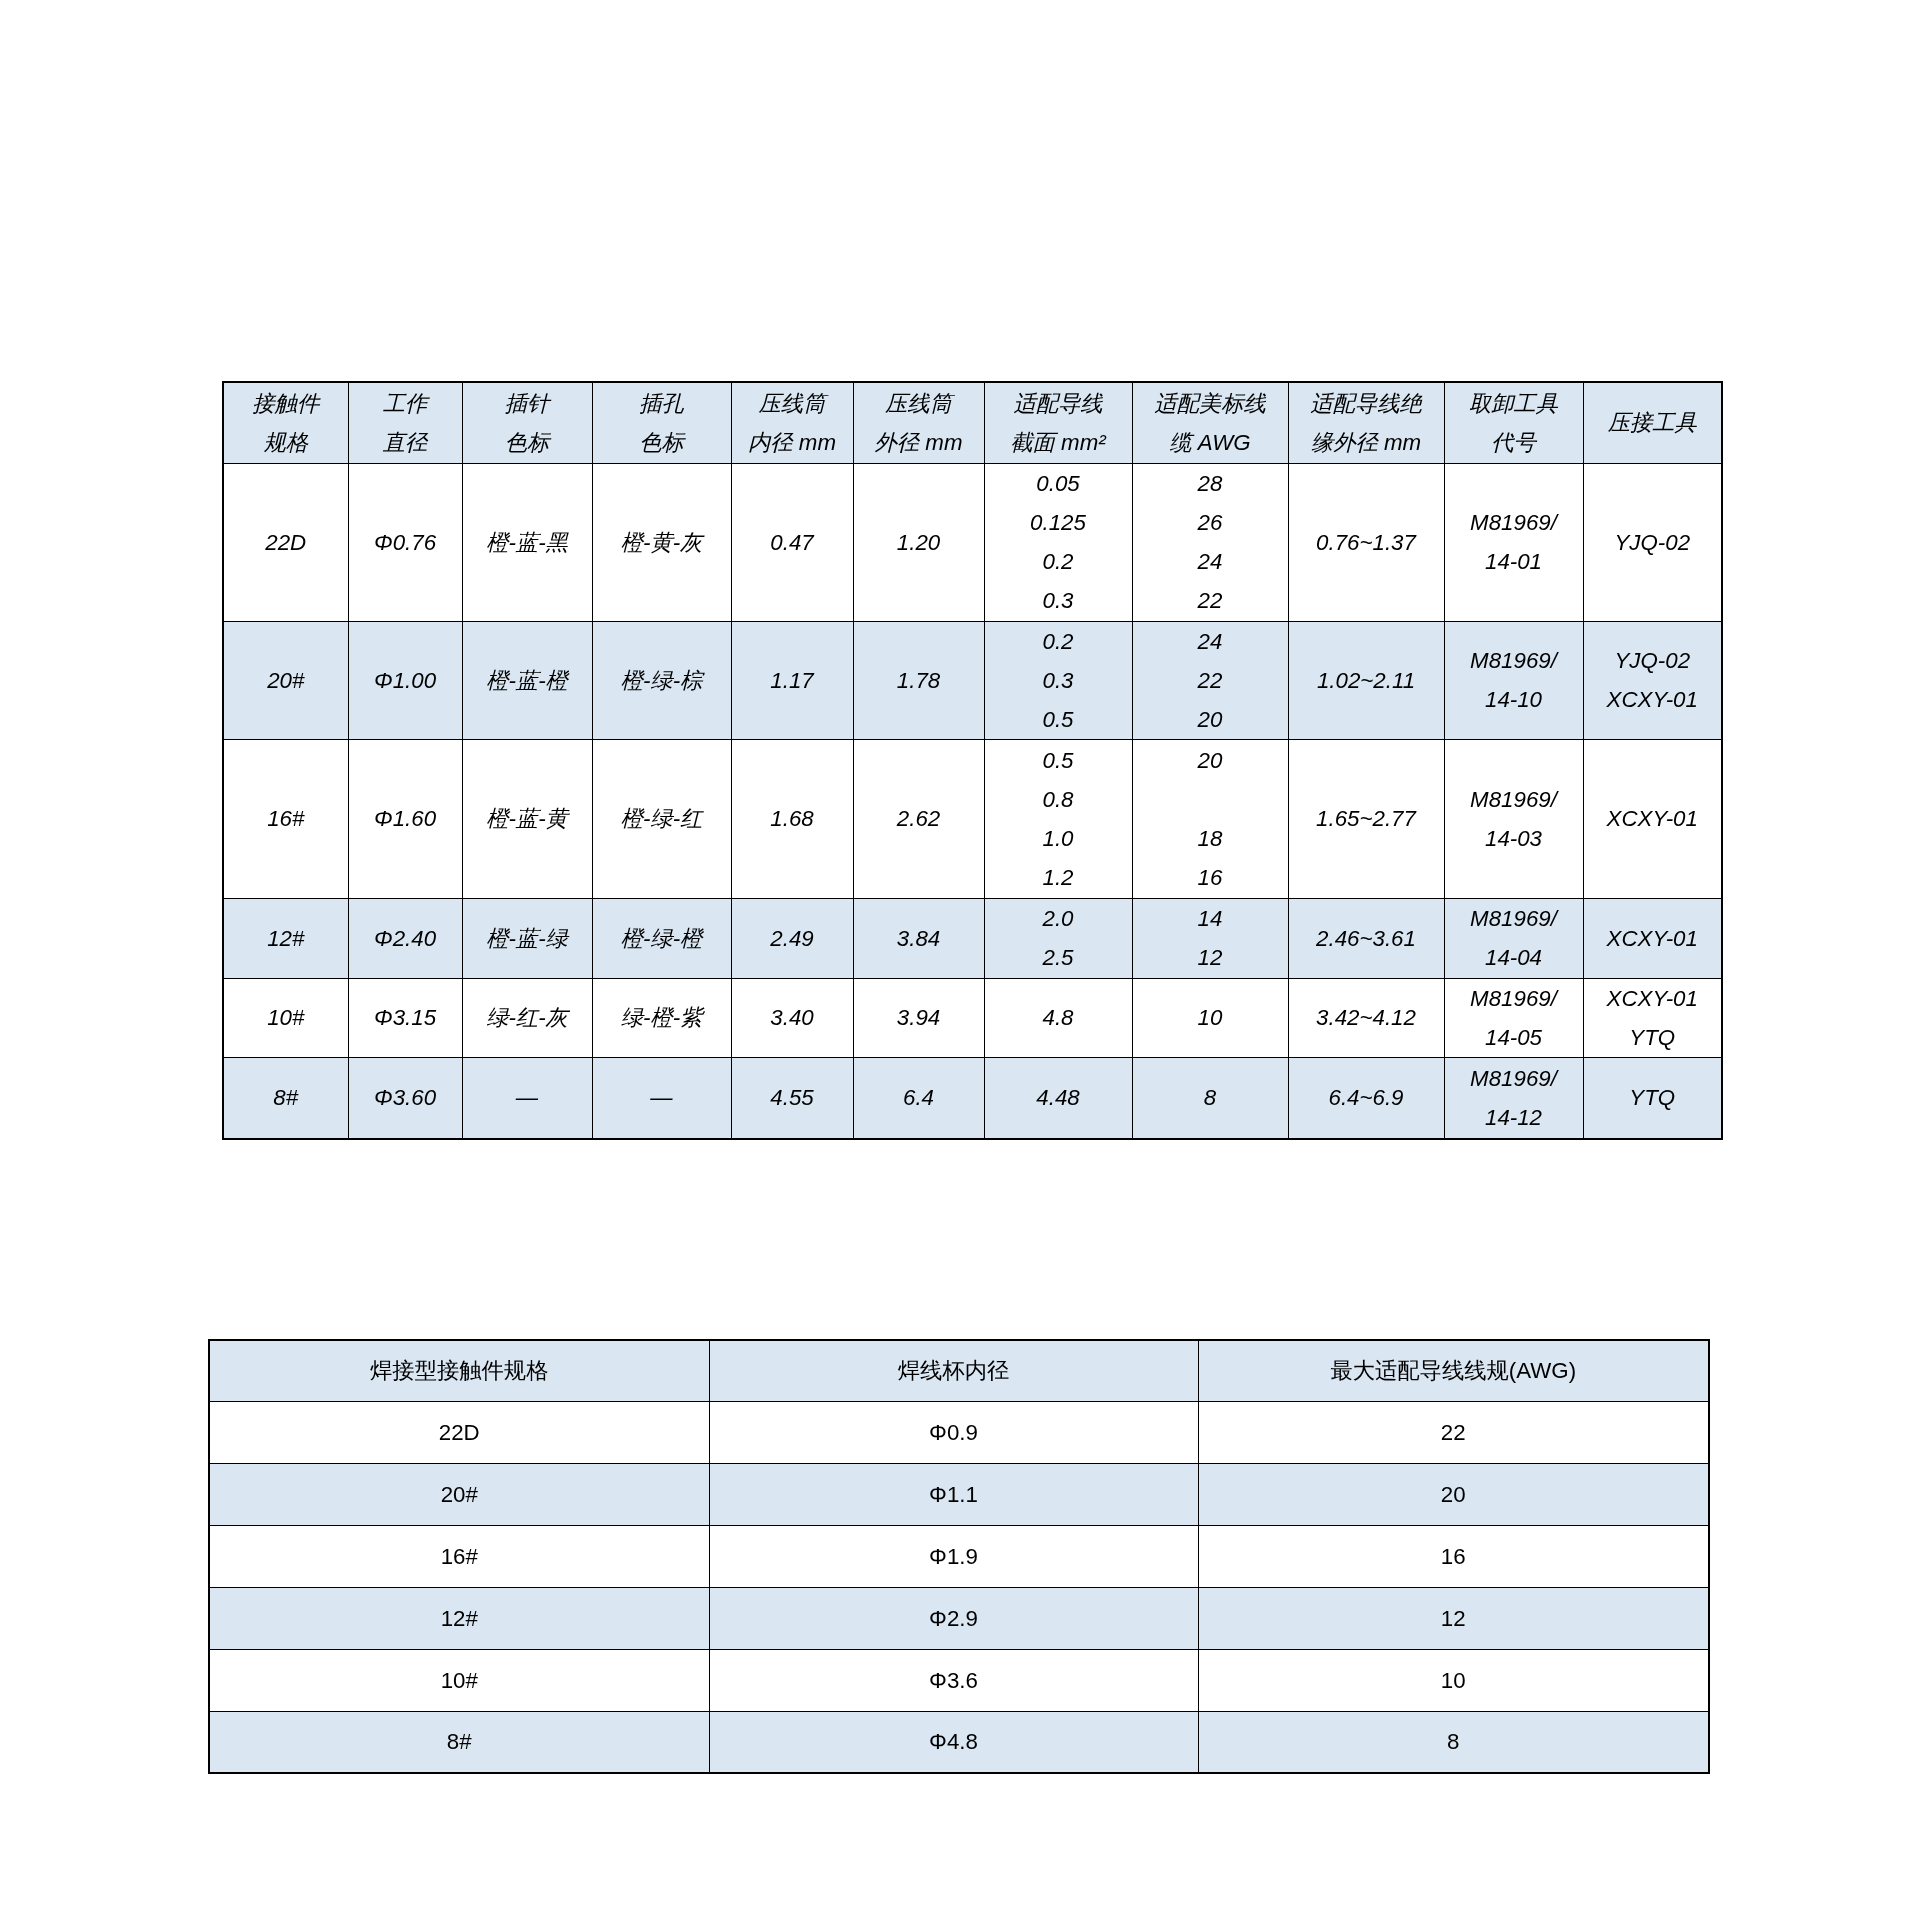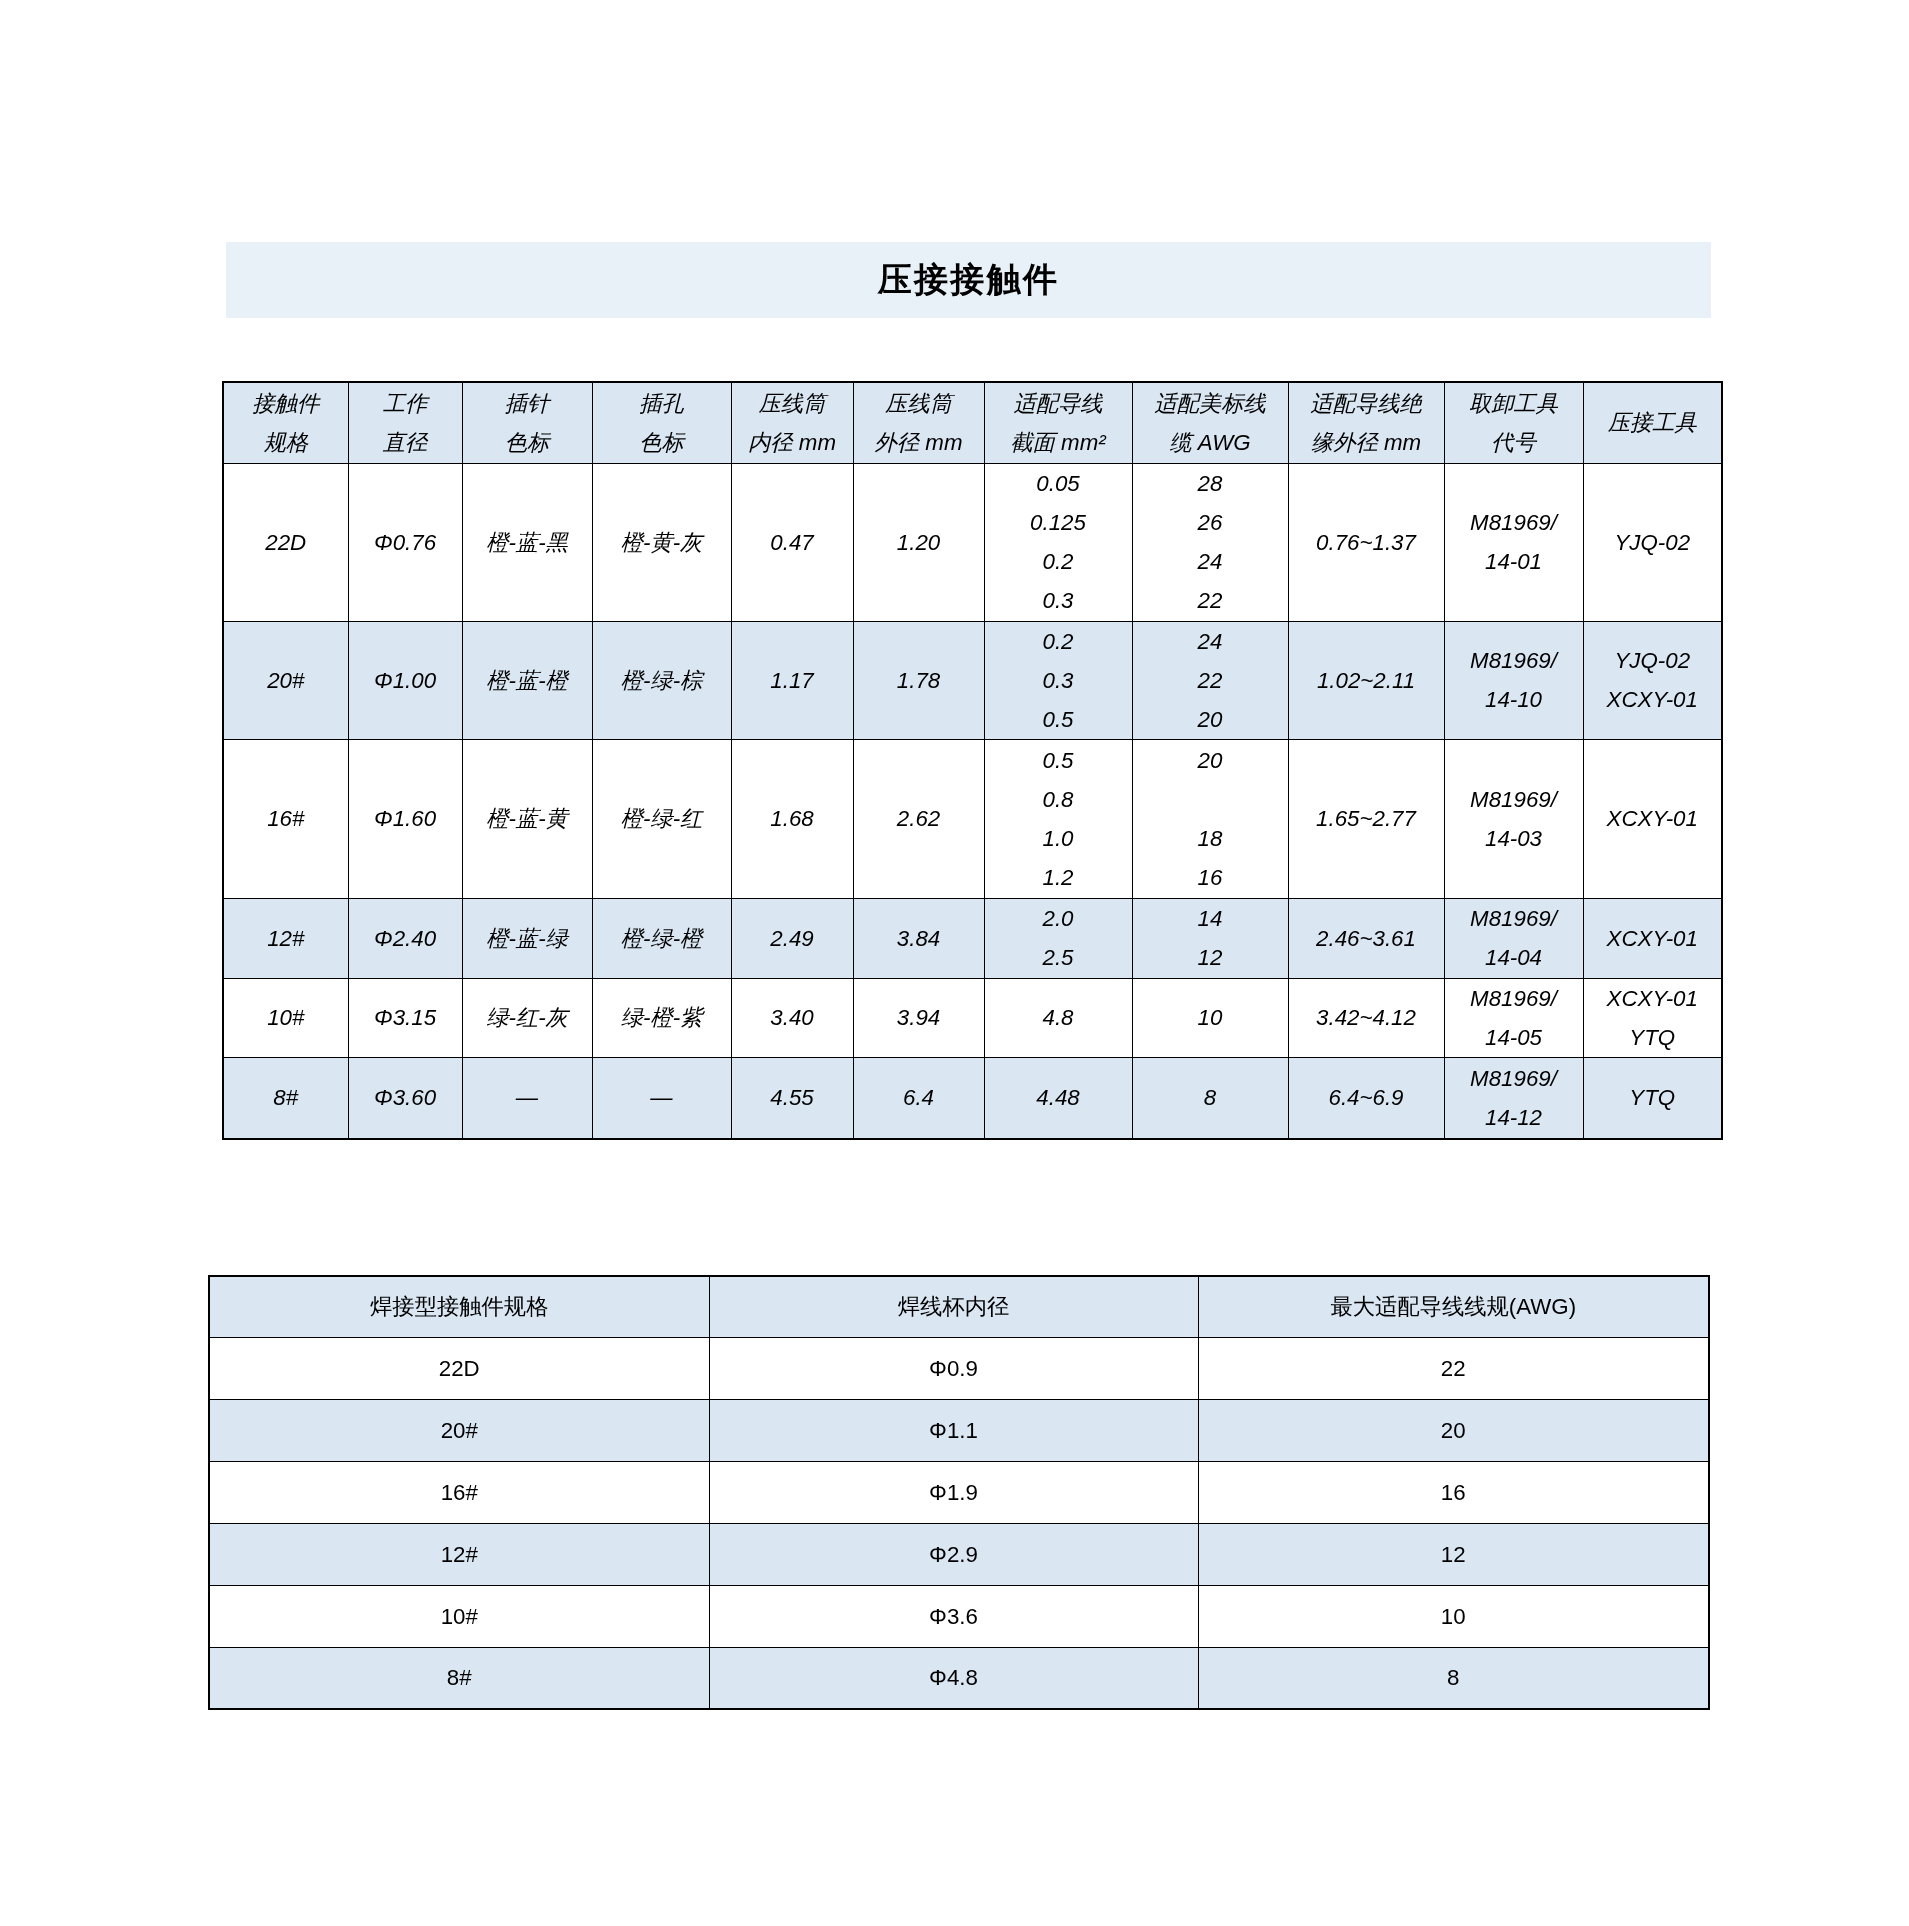--- a/index.html
+++ b/index.html
@@ -28,21 +28,21 @@
     font-weight: bold;
     letter-spacing: 2.3px;
   }
   table.data-table {
     position: absolute;
     border-collapse: collapse;
     table-layout: fixed;
     border: 2.7px solid var(--border-c, #000);
   }
   #crimp-table { left: 222px; top: 381px; width: 1497px; font-style: italic; }
-  #solder-table { left: 208px; top: 1275px; width: 1500px; padding-left: 44px; }
+  #solder-table { left: 208px; top: 1339px; width: 1500px; padding-left: 44px; }
   .data-table th, .data-table td {
     border-left: 1.2px solid var(--border-c, #000);
     border-right: 1.2px solid var(--border-c, #000);
     border-top: 1.9px solid var(--border-c, #000);
     border-bottom: 1.9px solid var(--border-c, #000);
     padding: 0;
     text-align: center;
     vertical-align: middle;
     font-weight: normal;
     font-size: 22.3px;
@@ -53,23 +53,20 @@
   #solder-table th, #solder-table td { line-height: 35px; }
   .data-table thead tr { background: var(--stripe-bg, #dae7f3); }
   .data-table tbody tr:nth-child(even) { background: var(--stripe-bg, #dae7f3); }
   .data-table tbody tr:nth-child(odd) { background: #ffffff; }
 </style>
 </head>
 <body>
 
 <div class="page">
 
-  <div id="title-bar-1" class="section-title-bar">
-    <span class="section-title-text">压接接触件</span>
-  </div>
 
   <table id="crimp-table" class="data-table">
     <colgroup>
       <col style="width:125px">
         <col style="width:114px">
         <col style="width:130px">
         <col style="width:139px">
       <col style="width:122px">
         <col style="width:131px">
         <col style="width:148px">

